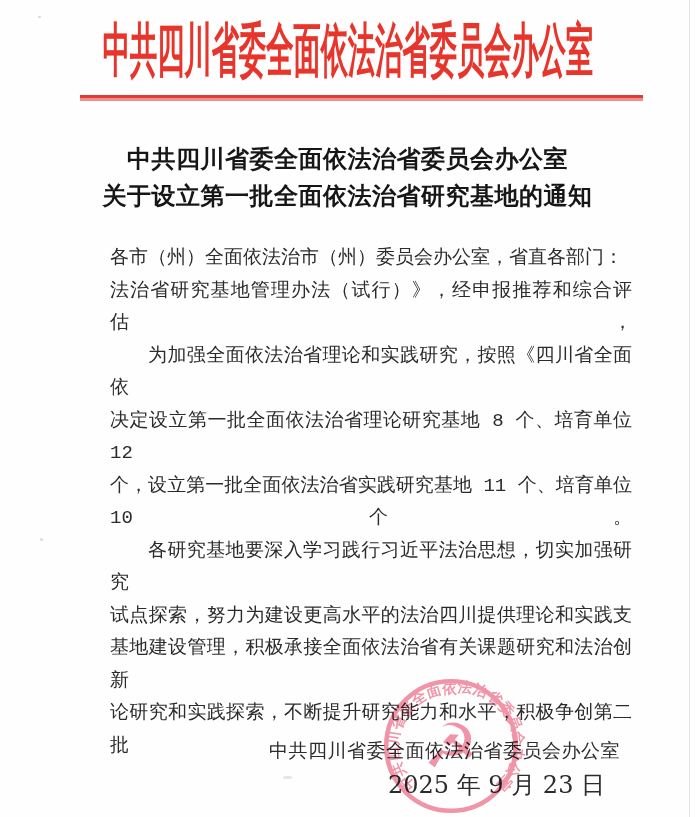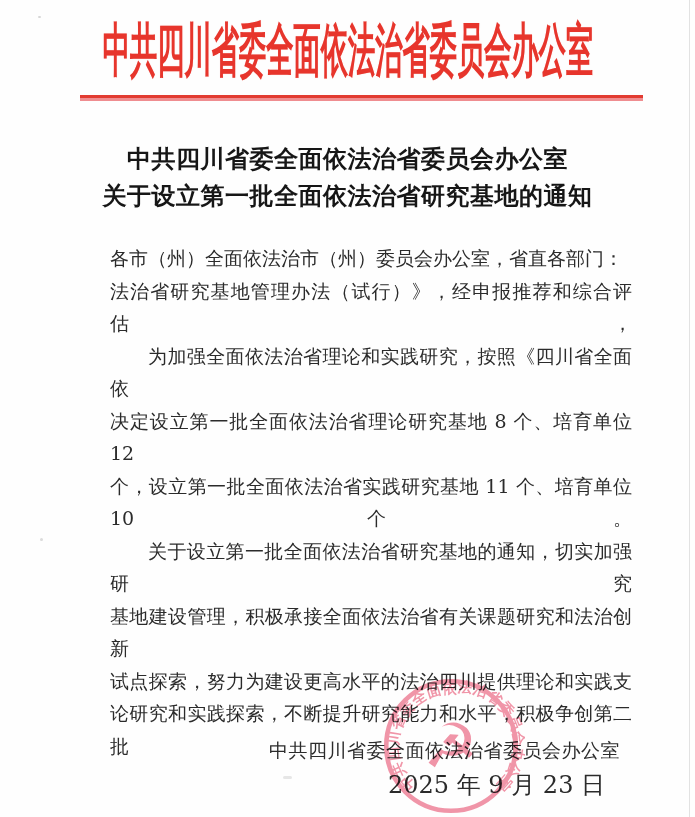--- a/index.html
+++ b/index.html
@@ -34,21 +34,21 @@
   .doc-title{
     position:absolute;top:140px;left:0;width:695px;
     text-align:center;color:#161616;font-weight:700;
     font-size:24px;line-height:37px;letter-spacing:0.5px;
   }
   
   .doc-body{
     position:absolute;left:110px;top:242px;width:522px;
     color:#2b2b2b;font-size:19px;line-height:32.5px;
   }
-  .bodyline{white-space:nowrap;}
+  .bodyline{white-space:nowrap;font-family:Liberation Mono, monospace;}
   .bodyline.wrapok{white-space:normal;}
   .bodyline.justify{
     white-space:normal;text-align:justify;text-align-last:justify;
   }
   .bodyline.indent{text-indent:2em;}
   
   .sig-org{
     position:absolute;top:738px;right:75px;
     color:#2b2b2b;font-size:19px;white-space:nowrap;letter-spacing:0.5px;
   }
@@ -89,23 +89,23 @@
   <div>中共四川省委全面依法治省委员会办公室</div>
   <div>关于设立第一批全面依法治省研究基地的通知</div>
 </div>
 
 <div class="doc-body">
   <div class="bodyline wrapok">各市（州）全面依法治市（州）委员会办公室，省直各部门：</div>
   <div class="bodyline justify">法治省研究基地管理办法（试行）》，经申报推荐和综合评估，</div>
   <div class="bodyline indent justify">为加强全面依法治省理论和实践研究，按照《四川省全面依</div>
   <div class="bodyline justify">决定设立第一批全面依法治省理论研究基地 8 个、培育单位 12</div>
   <div class="bodyline justify">个，设立第一批全面依法治省实践研究基地 11 个、培育单位 10 个。</div>
-  <div class="bodyline indent justify">关于设立第一批全面依法治省研究基地的通知，切实加强研究</div>
+  <div class="bodyline indent justify">各研究基地要深入学习践行习近平法治思想，切实加强研究</div>
+  <div class="bodyline justify">试点探索，努力为建设更高水平的法治四川提供理论和实践支</div>
   <div class="bodyline justify">基地建设管理，积极承接全面依法治省有关课题研究和法治创新</div>
-  <div class="bodyline justify">试点探索，努力为建设更高水平的法治四川提供理论和实践支</div>
   <div class="bodyline justify">论研究和实践探索，不断提升研究能力和水平，积极争创第二批</div>
 
 </div>
 
 <div class="sig-org">中共四川省委全面依法治省委员会办公室</div>
 <div class="sig-date">2025 年 9 月 23 日</div>
 
 <div class="seal">
   <svg viewBox="0 0 160 160" xmlns="http://www.w3.org/2000/svg">
     <g opacity="0.8">

